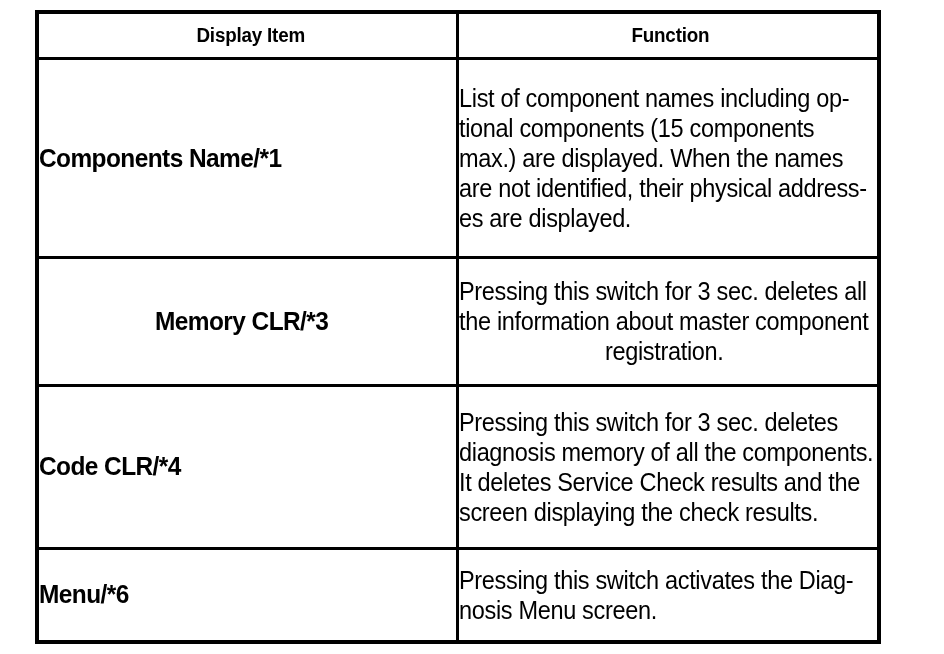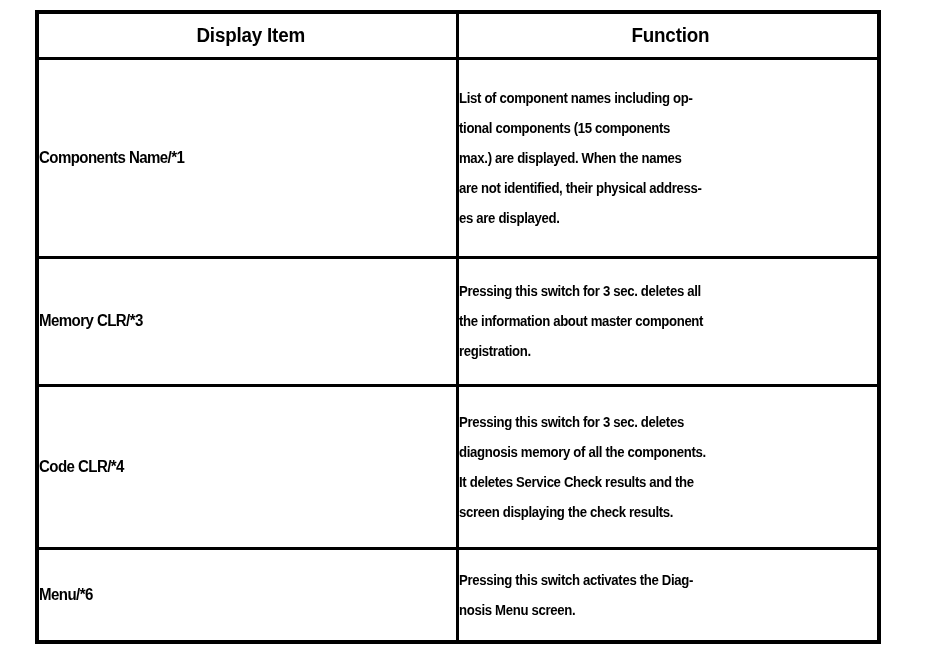--- a/index.html
+++ b/index.html
@@ -71,41 +71,41 @@
     text-align: center;
     font-weight: bold;
     font-size: 20px;
     padding-left: 6px;
   }
 
   
   .item-cell {
     padding-left: 12px;
     font-weight: bold;
-    font-size: 16px;
+    font-size: 26px;
     letter-spacing: -0.6px;
     white-space: nowrap;
   }
   .func-cell {
     padding-left: 12px;
     padding-right: 6px;
-    font-weight: bold;
-    font-size: 14px;
+    font-weight: normal;
+    font-size: 25px;
     letter-spacing: -0.35px;
     line-height: 30px;
   }
   .func-cell .ln {
     display: block;
     white-space: nowrap;
   }
 
   
   .r1 td { height: 164px; }
   .r2 td { height: 42px; }
-  .r3 td { height: 104px; }
+  .r3 td { height: 104px; text-align: center; }
   .r4 td { height: 134px; }
   .r5 td { height: 72px; }
   .r6 td { height: 75px; }
 
   
   .squeeze {
     display: inline-block;
     transform: scaleX(0.94);
     transform-origin: left center;
   }

